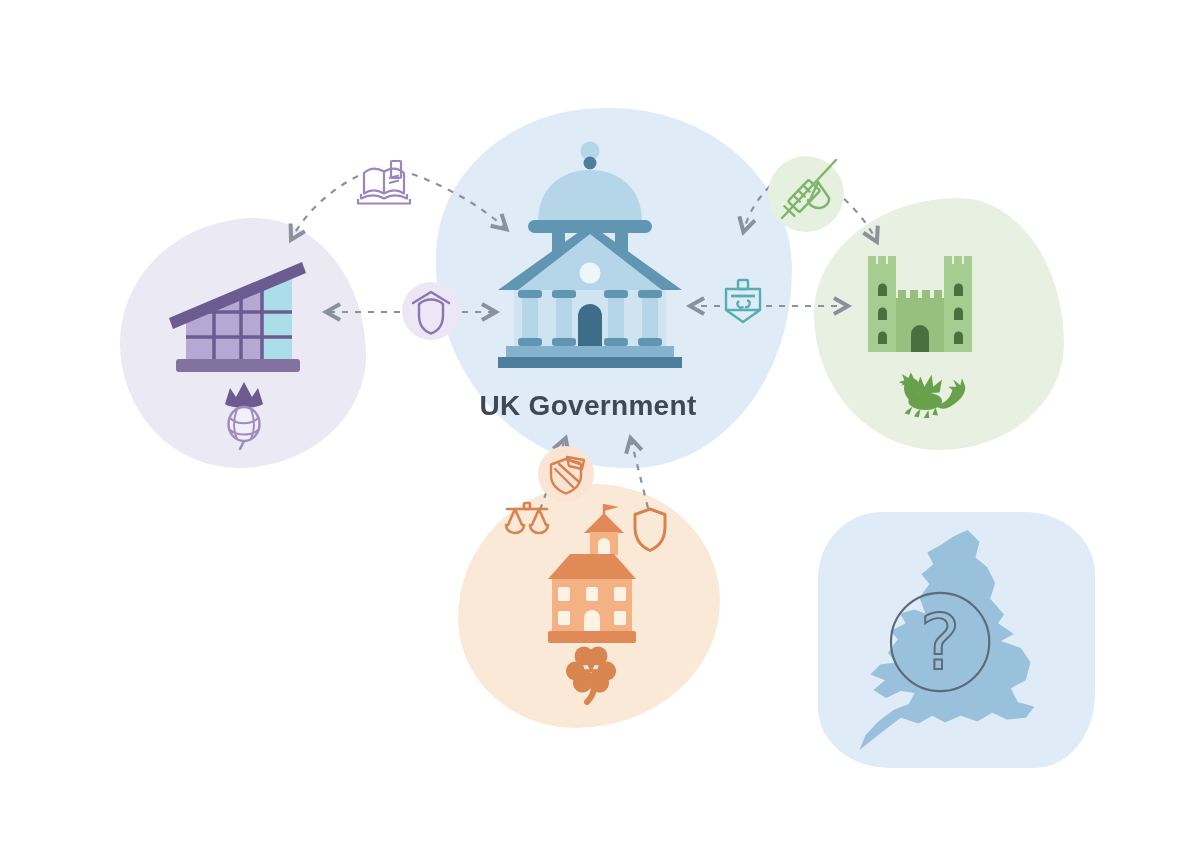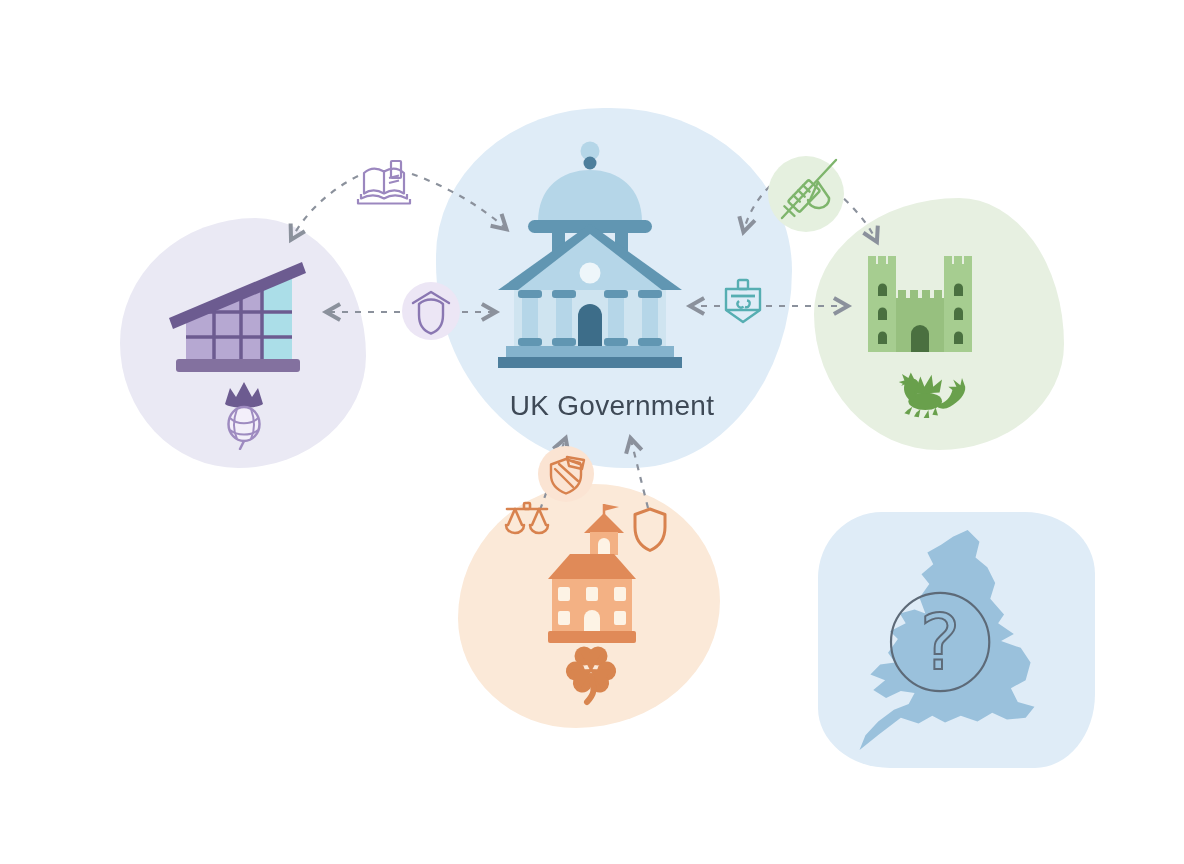--- a/index.html
+++ b/index.html
@@ -23,22 +23,22 @@
   .blob-uk{left:436px;top:108px;width:356px;height:360px;background:var(--uk-blob);
            border-radius:48% 52% 46% 54% / 42% 46% 56% 58%;}
   .blob-scot{left:120px;top:218px;width:246px;height:250px;background:var(--scot-blob);
            border-radius:55% 45% 52% 48% / 50% 55% 45% 50%;}
   .blob-wales{left:814px;top:198px;width:250px;height:252px;background:var(--wales-blob);
            border-radius:58% 42% 50% 50% / 46% 58% 42% 54%;}
   .blob-ni{left:458px;top:484px;width:262px;height:244px;background:var(--ni-blob);
            border-radius:52% 48% 55% 45% / 55% 48% 52% 45%;}
   .blob-eng{left:818px;top:512px;width:277px;height:256px;background:var(--eng-blob);
            border-radius:64px 70px 60px 72px / 66px 62px 74px 60px;}
-  .uk-label{left:492px;top:390px;width:240px;text-align:center;font-size:28px;
-            font-weight:400;color:var(--text-dark);letter-spacing:.3px;}
+  .uk-label{left:468px;top:390px;width:240px;text-align:center;font-size:28px;
+            font-weight:700;color:var(--text-dark);letter-spacing:.3px;}
   .conn-circle{position:absolute;border-radius:50%;display:flex;align-items:center;justify-content:center;}
   .arrows{left:0;top:0;}
   svg{display:block;}
 </style>
 </head>
 <body>
 
 <div class="canvas">
 
   <div class="blob blob-uk"></div>

